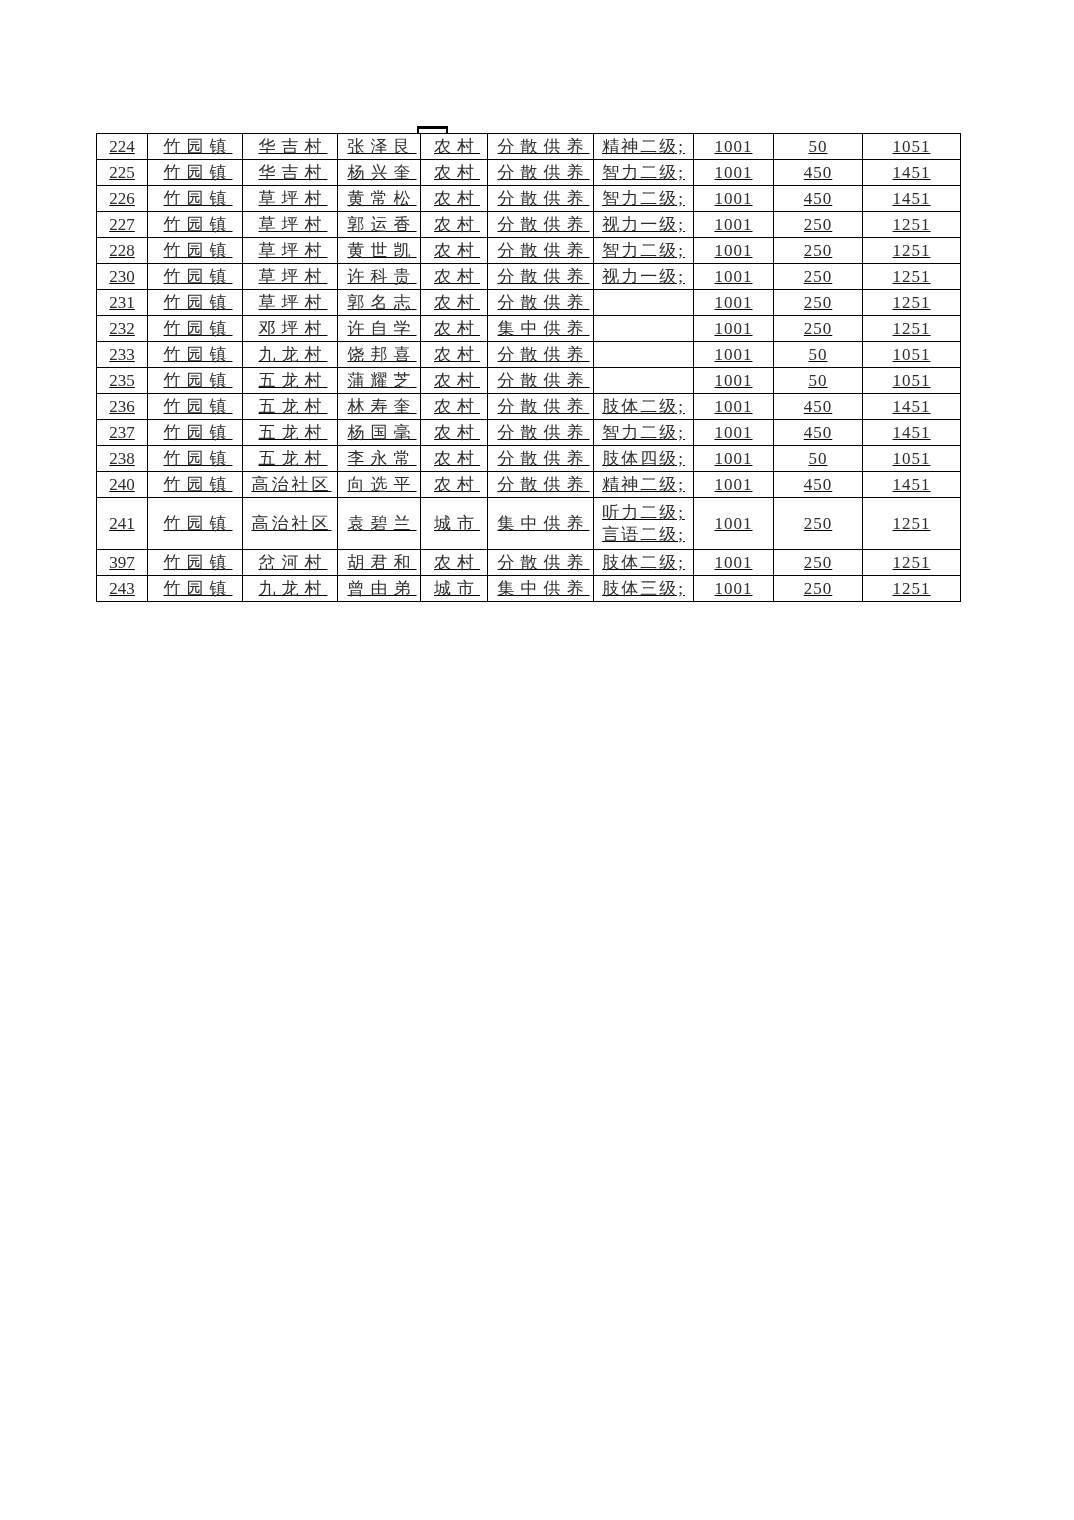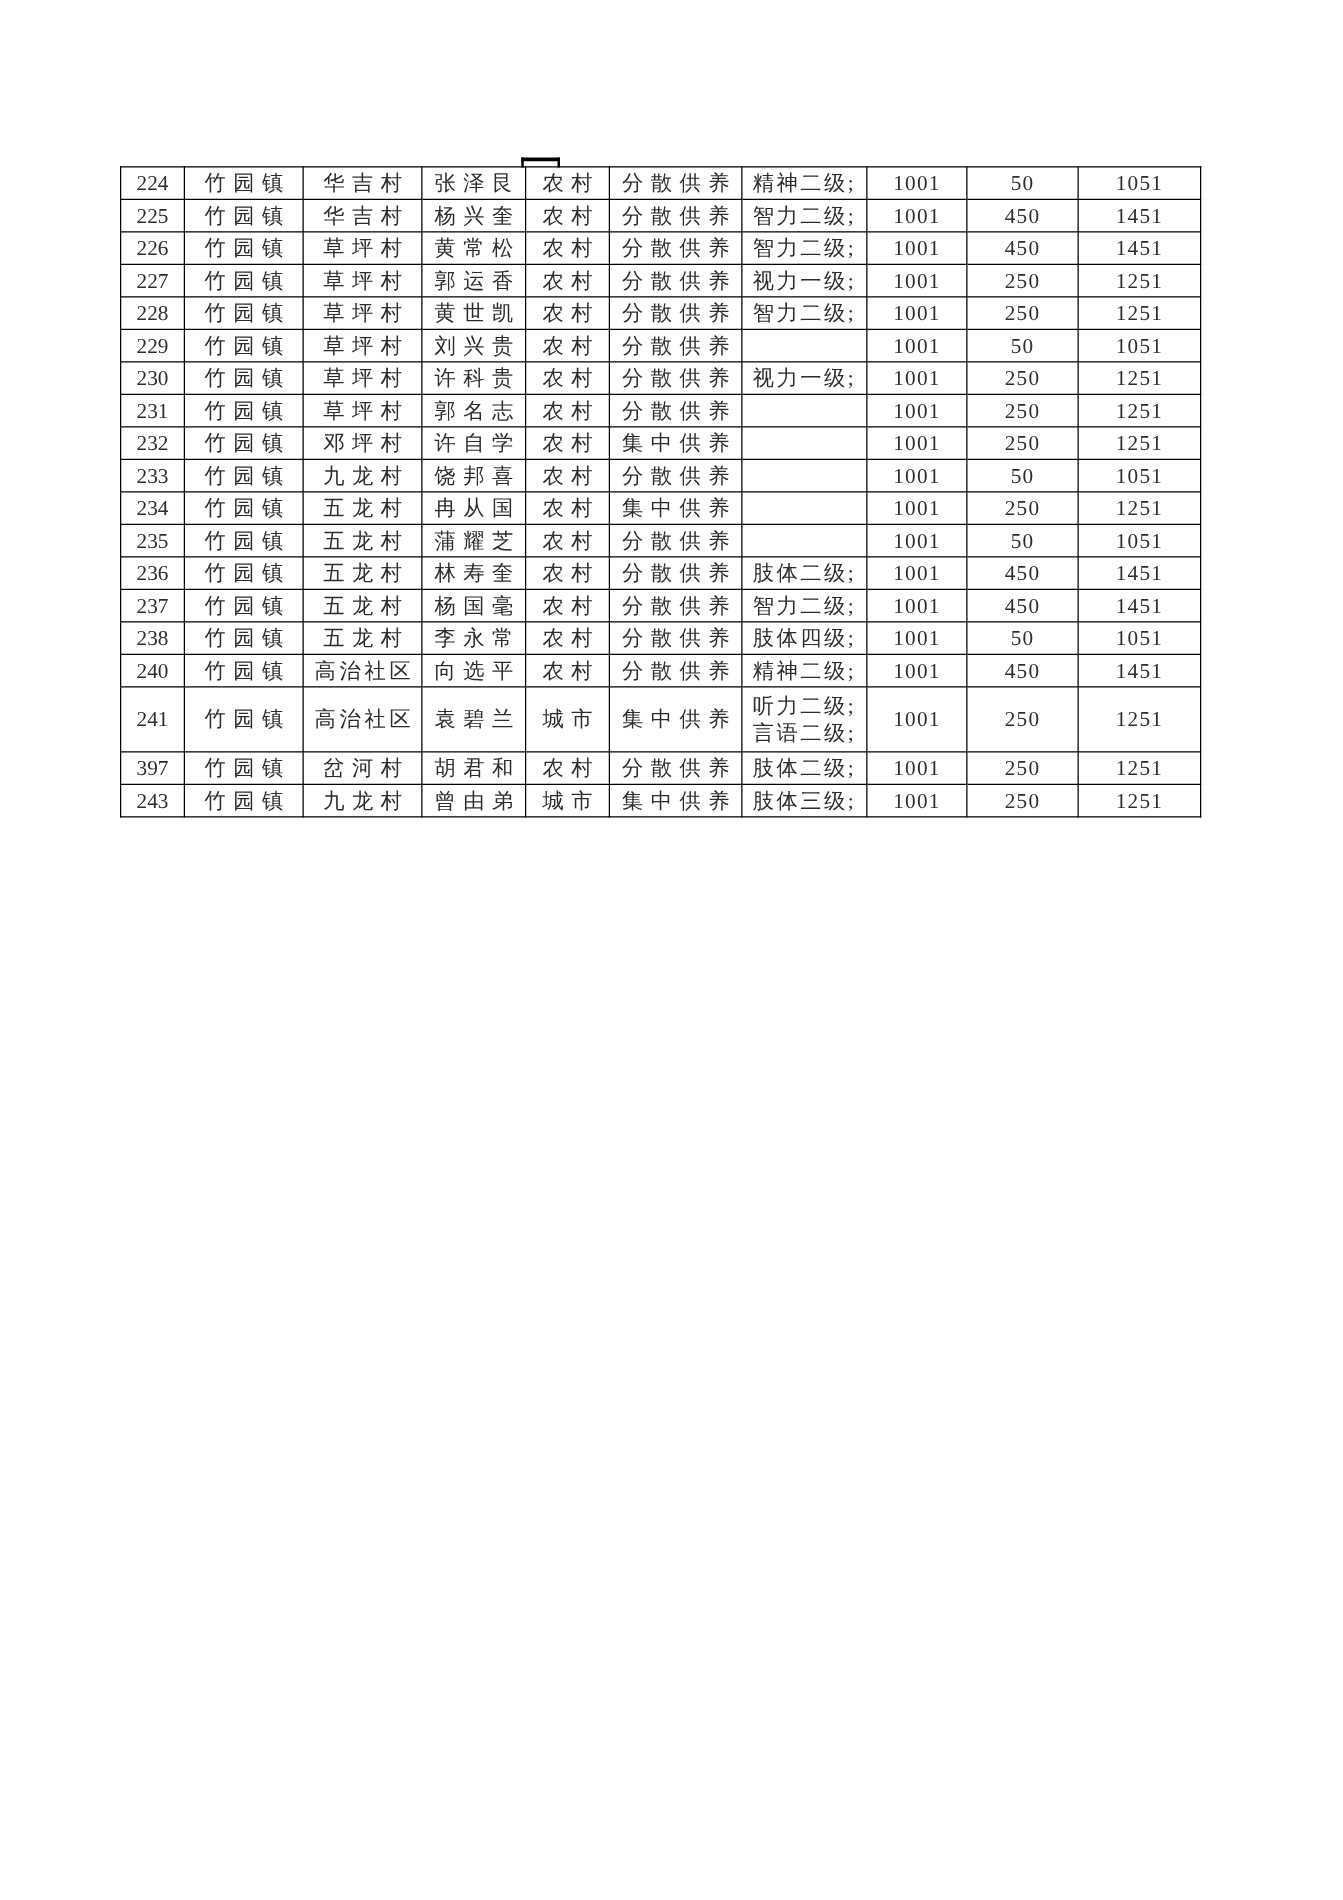--- a/index.html
+++ b/index.html
@@ -33,20 +33,21 @@
     border-right: 2px solid #000;
     box-sizing: border-box;
   }
   table.benefits {
     position: absolute;
     left: 96px;
     top: 133px;
     width: 864px;
     border-collapse: collapse;
     table-layout: fixed;
+    text-decoration: underline;
   }
   table.benefits td {
     border: 1px solid #000000;
     padding: 0;
     height: 25px;
     font-size: 17px;
     color: #2d2d2d;
     text-align: center;
     vertical-align: middle;
     overflow: hidden;
@@ -143,90 +144,66 @@
           <td class="c-village">草坪村</td>
           <td class="c-name">黄世凯</td>
           <td class="c-area">农村</td>
           <td class="c-support">分散供养</td>
           <td class="c-disability">智力二级;</td>
           <td class="c-base">1001</td>
           <td class="c-allowance">250</td>
           <td class="c-total">1251</td>
         </tr>
         <tr>
-          <td class="c-seq">229</td>
-          <td class="c-town">竹园镇</td>
-          <td class="c-village">草坪村</td>
-          <td class="c-name">刘兴贵</td>
+          <td class="c-seq">230</td>
+          <td class="c-town">竹园镇</td>
+          <td class="c-village">草坪村</td>
+          <td class="c-name">许科贵</td>
+          <td class="c-area">农村</td>
+          <td class="c-support">分散供养</td>
+          <td class="c-disability">视力一级;</td>
+          <td class="c-base">1001</td>
+          <td class="c-allowance">250</td>
+          <td class="c-total">1251</td>
+        </tr>
+        <tr>
+          <td class="c-seq">231</td>
+          <td class="c-town">竹园镇</td>
+          <td class="c-village">草坪村</td>
+          <td class="c-name">郭名志</td>
+          <td class="c-area">农村</td>
+          <td class="c-support">分散供养</td>
+          <td class="c-disability"></td>
+          <td class="c-base">1001</td>
+          <td class="c-allowance">250</td>
+          <td class="c-total">1251</td>
+        </tr>
+        <tr>
+          <td class="c-seq">232</td>
+          <td class="c-town">竹园镇</td>
+          <td class="c-village">邓坪村</td>
+          <td class="c-name">许自学</td>
+          <td class="c-area">农村</td>
+          <td class="c-support">集中供养</td>
+          <td class="c-disability"></td>
+          <td class="c-base">1001</td>
+          <td class="c-allowance">250</td>
+          <td class="c-total">1251</td>
+        </tr>
+        <tr>
+          <td class="c-seq">233</td>
+          <td class="c-town">竹园镇</td>
+          <td class="c-village">九龙村</td>
+          <td class="c-name">饶邦喜</td>
           <td class="c-area">农村</td>
           <td class="c-support">分散供养</td>
           <td class="c-disability"></td>
           <td class="c-base">1001</td>
           <td class="c-allowance">50</td>
           <td class="c-total">1051</td>
-        </tr>
-        <tr>
-          <td class="c-seq">230</td>
-          <td class="c-town">竹园镇</td>
-          <td class="c-village">草坪村</td>
-          <td class="c-name">许科贵</td>
-          <td class="c-area">农村</td>
-          <td class="c-support">分散供养</td>
-          <td class="c-disability">视力一级;</td>
-          <td class="c-base">1001</td>
-          <td class="c-allowance">250</td>
-          <td class="c-total">1251</td>
-        </tr>
-        <tr>
-          <td class="c-seq">231</td>
-          <td class="c-town">竹园镇</td>
-          <td class="c-village">草坪村</td>
-          <td class="c-name">郭名志</td>
-          <td class="c-area">农村</td>
-          <td class="c-support">分散供养</td>
-          <td class="c-disability"></td>
-          <td class="c-base">1001</td>
-          <td class="c-allowance">250</td>
-          <td class="c-total">1251</td>
-        </tr>
-        <tr>
-          <td class="c-seq">232</td>
-          <td class="c-town">竹园镇</td>
-          <td class="c-village">邓坪村</td>
-          <td class="c-name">许自学</td>
-          <td class="c-area">农村</td>
-          <td class="c-support">集中供养</td>
-          <td class="c-disability"></td>
-          <td class="c-base">1001</td>
-          <td class="c-allowance">250</td>
-          <td class="c-total">1251</td>
-        </tr>
-        <tr>
-          <td class="c-seq">233</td>
-          <td class="c-town">竹园镇</td>
-          <td class="c-village">九龙村</td>
-          <td class="c-name">饶邦喜</td>
-          <td class="c-area">农村</td>
-          <td class="c-support">分散供养</td>
-          <td class="c-disability"></td>
-          <td class="c-base">1001</td>
-          <td class="c-allowance">50</td>
-          <td class="c-total">1051</td>
-        </tr>
-        <tr>
-          <td class="c-seq">234</td>
-          <td class="c-town">竹园镇</td>
-          <td class="c-village">五龙村</td>
-          <td class="c-name">冉从国</td>
-          <td class="c-area">农村</td>
-          <td class="c-support">集中供养</td>
-          <td class="c-disability"></td>
-          <td class="c-base">1001</td>
-          <td class="c-allowance">250</td>
-          <td class="c-total">1251</td>
         </tr>
         <tr>
           <td class="c-seq">235</td>
           <td class="c-town">竹园镇</td>
           <td class="c-village">五龙村</td>
           <td class="c-name">蒲耀芝</td>
           <td class="c-area">农村</td>
           <td class="c-support">分散供养</td>
           <td class="c-disability"></td>
           <td class="c-base">1001</td>

